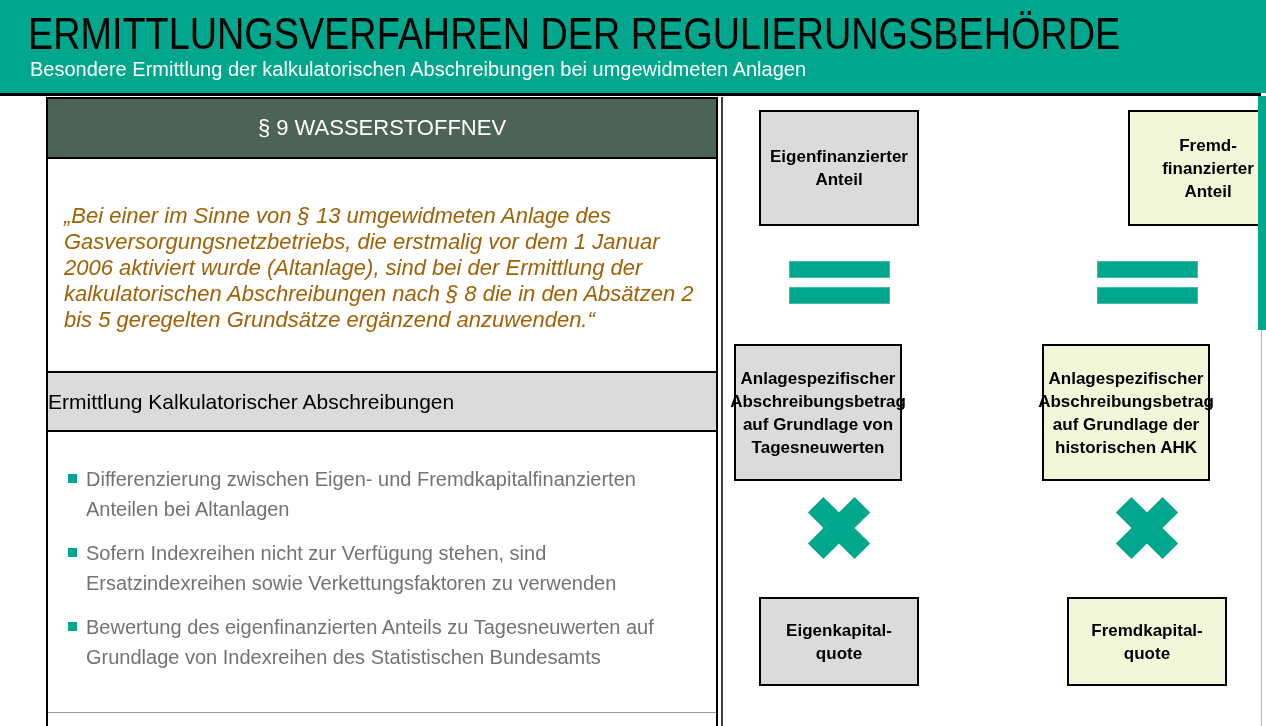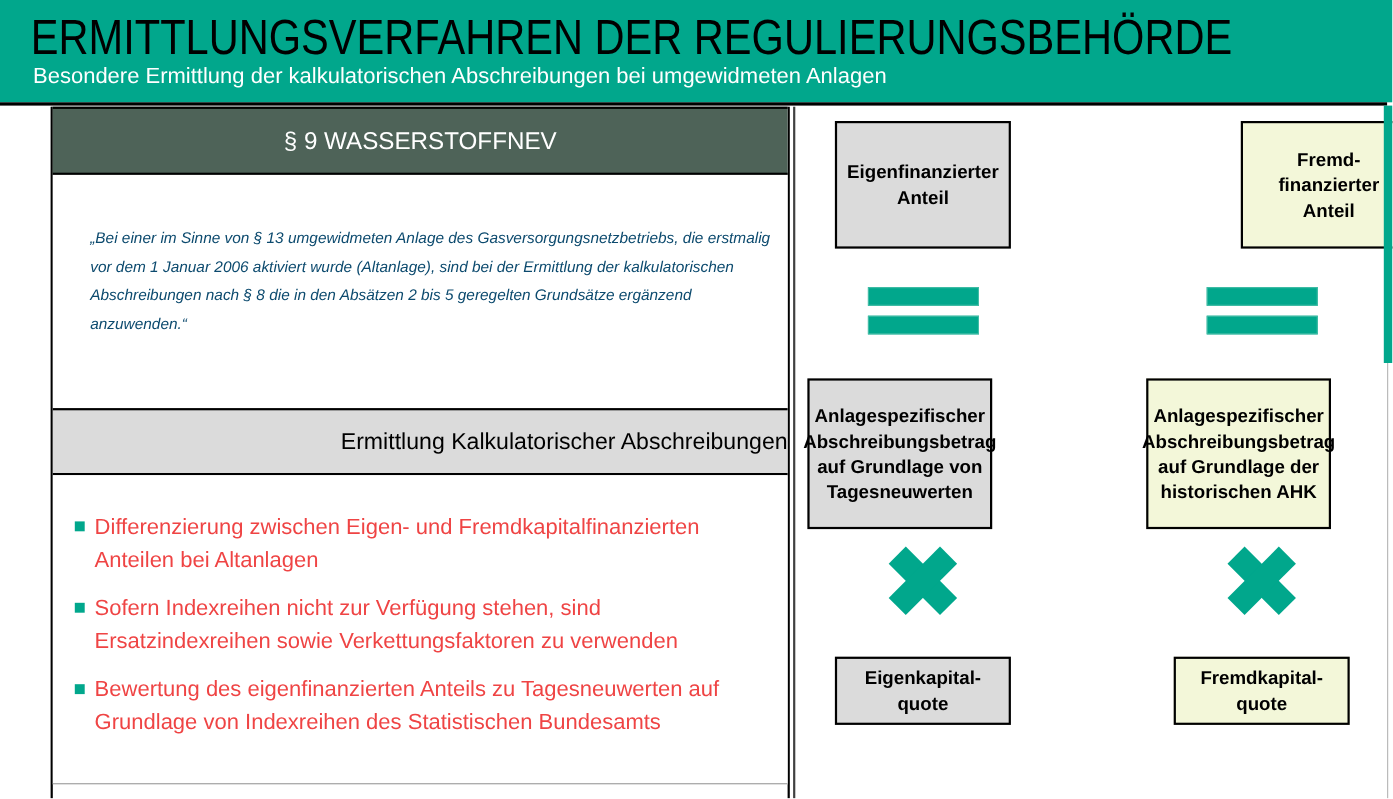--- a/index.html
+++ b/index.html
@@ -25,53 +25,53 @@
   .p9-header{
     height:62px;background:#4E6358;border-top:2px solid #000;border-bottom:2px solid #000;
     box-sizing:border-box;display:flex;align-items:center;justify-content:center;
     color:#fff;font-size:22px;
   }
   .quote-box{
     height:212px;background:#fff;box-sizing:border-box;
     padding:44px 14px 0 16px;
   }
   .quote-text{
-    font-style:italic;font-size:14px;line-height:26px;color:#0c4a6e;margin-left:18px;
+    font-style:italic;font-size:22px;line-height:26px;color:#a16207;
   }
   .section-bar{
     height:61px;background:#DBDBDB;border-top:2px solid #000;border-bottom:2px solid #000;
-    box-sizing:border-box;display:flex;align-items:center;justify-content:flex-end;
+    box-sizing:border-box;display:flex;align-items:center;justify-content:flex-start;
     color:#000;font-size:21px;
   }
   .bullets-box{
     height:281px;background:#fff;box-sizing:border-box;padding-top:32px;
     border-bottom:1px solid #999;
   }
   ul.bullets{list-style:none;margin:0;padding:0;}
   ul.bullets li{
     position:relative;padding:0 20px 0 38px;margin-bottom:14px;
-    font-size:20px;line-height:30px;color:#ef4444;
+    font-size:20px;line-height:30px;color:#737373;
   }
   .bullet-sq{
     position:absolute;left:20px;top:10px;width:9px;height:9px;background:#01A78C;
   }
   
   .divider{position:absolute;left:721px;top:97px;width:2px;height:629px;background:#404040;}
   
   .fbox{
     position:absolute;box-sizing:border-box;border:2px solid #000;
     display:flex;align-items:center;justify-content:center;text-align:center;
     font-weight:bold;color:#000;font-size:17px;line-height:23px;white-space:pre-line;
     padding:0 4px;
   }
   .fbox.gray{background:#DBDBDB;}
   .fbox.yellow{background:#F3F7D9;}
   .box-top{width:160px;height:116px;top:110px;}
   .box-mid{width:168px;height:137px;top:344px;}
-  .box-bot{width:160px;height:62px;top:597px;}
+  .box-bot{width:160px;height:89px;top:597px;}
   .equals{position:absolute;top:261px;width:101px;height:43px;}
   .equals .bar{width:101px;height:17px;background:#01A78C;border:1px solid #42BCA6;box-sizing:border-box;}
   .equals .bar + .bar{margin-top:9px;}
   .mult{position:absolute;top:491px;width:74px;height:74px;}
   
   .edge-teal{position:absolute;left:1258px;top:96px;width:8px;height:234px;background:#01A78C;}
   .edge-line{position:absolute;left:1261px;top:330px;width:1px;height:396px;background:#b4b4b4;}
 </style>
 </head>
 <body>

